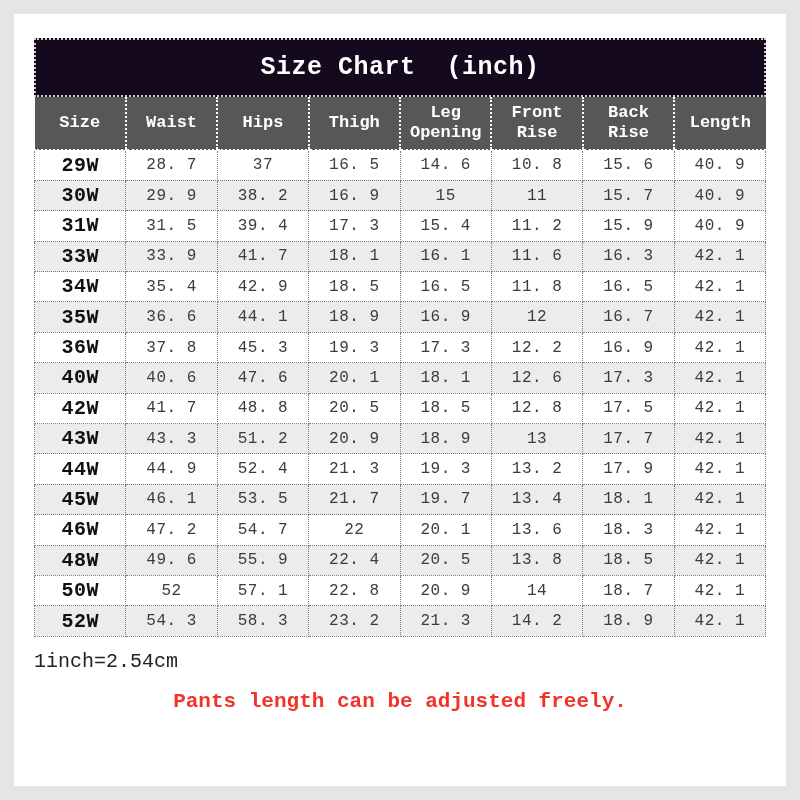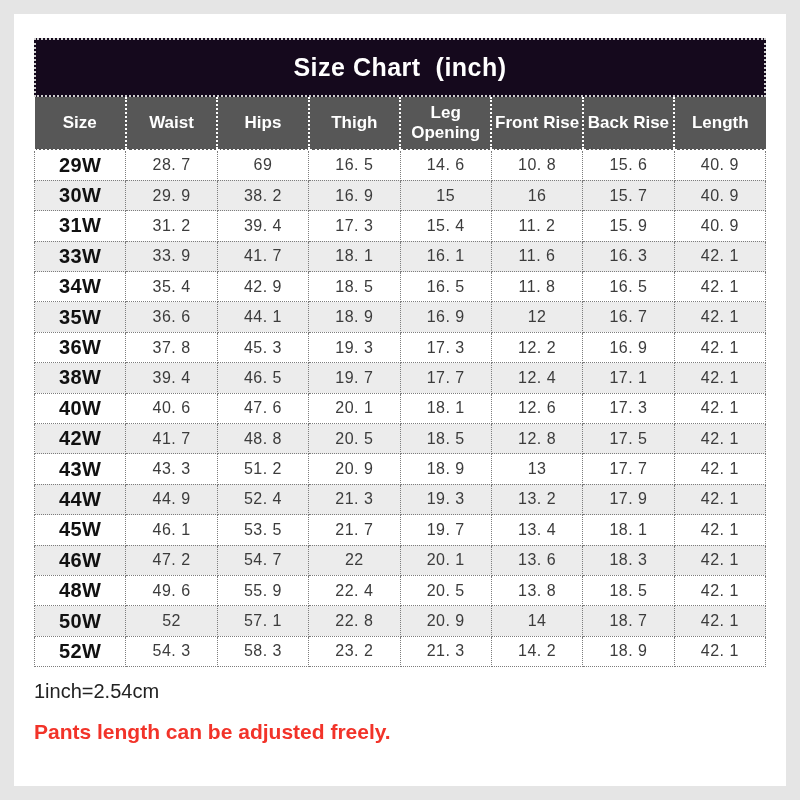--- a/index.html
+++ b/index.html
@@ -12,21 +12,21 @@
     overflow: hidden;
   }
   .card {
     position: absolute;
     left: 14px; top: 14px;
     width: 772px; height: 772px;
     background: #ffffff;
     box-sizing: border-box;
     padding: 24px 20px 0 20px;
   }
-  .table-wrap { width: 732px; }
+  .table-wrap { width: 732px; font-family: Liberation Mono, monospace; }
   .title-bar {
     box-sizing: border-box;
     height: 59px;
     background: #15091d;
     border: 2px dotted #cfcfcf;
     display: flex;
     align-items: center;
     justify-content: center;
     color: #ffffff;
     font-size: 25px;
@@ -82,20 +82,21 @@
   .note-conversion {
     margin-top: 13px;
     font-size: 20px;
     color: #222222;
   }
   .note-highlight {
     margin-top: 17px;
     font-size: 21px;
     font-weight: bold;
     color: #f23329;
+    text-align: center;
   }
 </style>
 </head>
 <body>
 
 <div class="card">
   <div class="table-wrap">
 
     <div class="title-bar">
       <span>Size Chart  (inch)</span>
@@ -121,40 +122,40 @@
           <th>Leg Opening</th>
           <th>Front Rise</th>
           <th>Back Rise</th>
           <th>Length</th>
         </tr>
       </thead>
       <tbody>
           <tr>
             <th>29W</th>
             <td>28. 7</td>
-            <td>69</td>
+            <td>37</td>
             <td>16. 5</td>
             <td>14. 6</td>
             <td>10. 8</td>
             <td>15. 6</td>
             <td>40. 9</td>
           </tr>
           <tr>
             <th>30W</th>
             <td>29. 9</td>
             <td>38. 2</td>
             <td>16. 9</td>
             <td>15</td>
-            <td>16</td>
+            <td>11</td>
             <td>15. 7</td>
             <td>40. 9</td>
           </tr>
           <tr>
             <th>31W</th>
-            <td>31. 2</td>
+            <td>31. 5</td>
             <td>39. 4</td>
             <td>17. 3</td>
             <td>15. 4</td>
             <td>11. 2</td>
             <td>15. 9</td>
             <td>40. 9</td>
           </tr>
           <tr>
             <th>33W</th>
             <td>33. 9</td>
@@ -189,30 +190,20 @@
             <th>36W</th>
             <td>37. 8</td>
             <td>45. 3</td>
             <td>19. 3</td>
             <td>17. 3</td>
             <td>12. 2</td>
             <td>16. 9</td>
             <td>42. 1</td>
           </tr>
           <tr>
-            <th>38W</th>
-            <td>39. 4</td>
-            <td>46. 5</td>
-            <td>19. 7</td>
-            <td>17. 7</td>
-            <td>12. 4</td>
-            <td>17. 1</td>
-            <td>42. 1</td>
-          </tr>
-          <tr>
             <th>40W</th>
             <td>40. 6</td>
             <td>47. 6</td>
             <td>20. 1</td>
             <td>18. 1</td>
             <td>12. 6</td>
             <td>17. 3</td>
             <td>42. 1</td>
           </tr>
           <tr>

